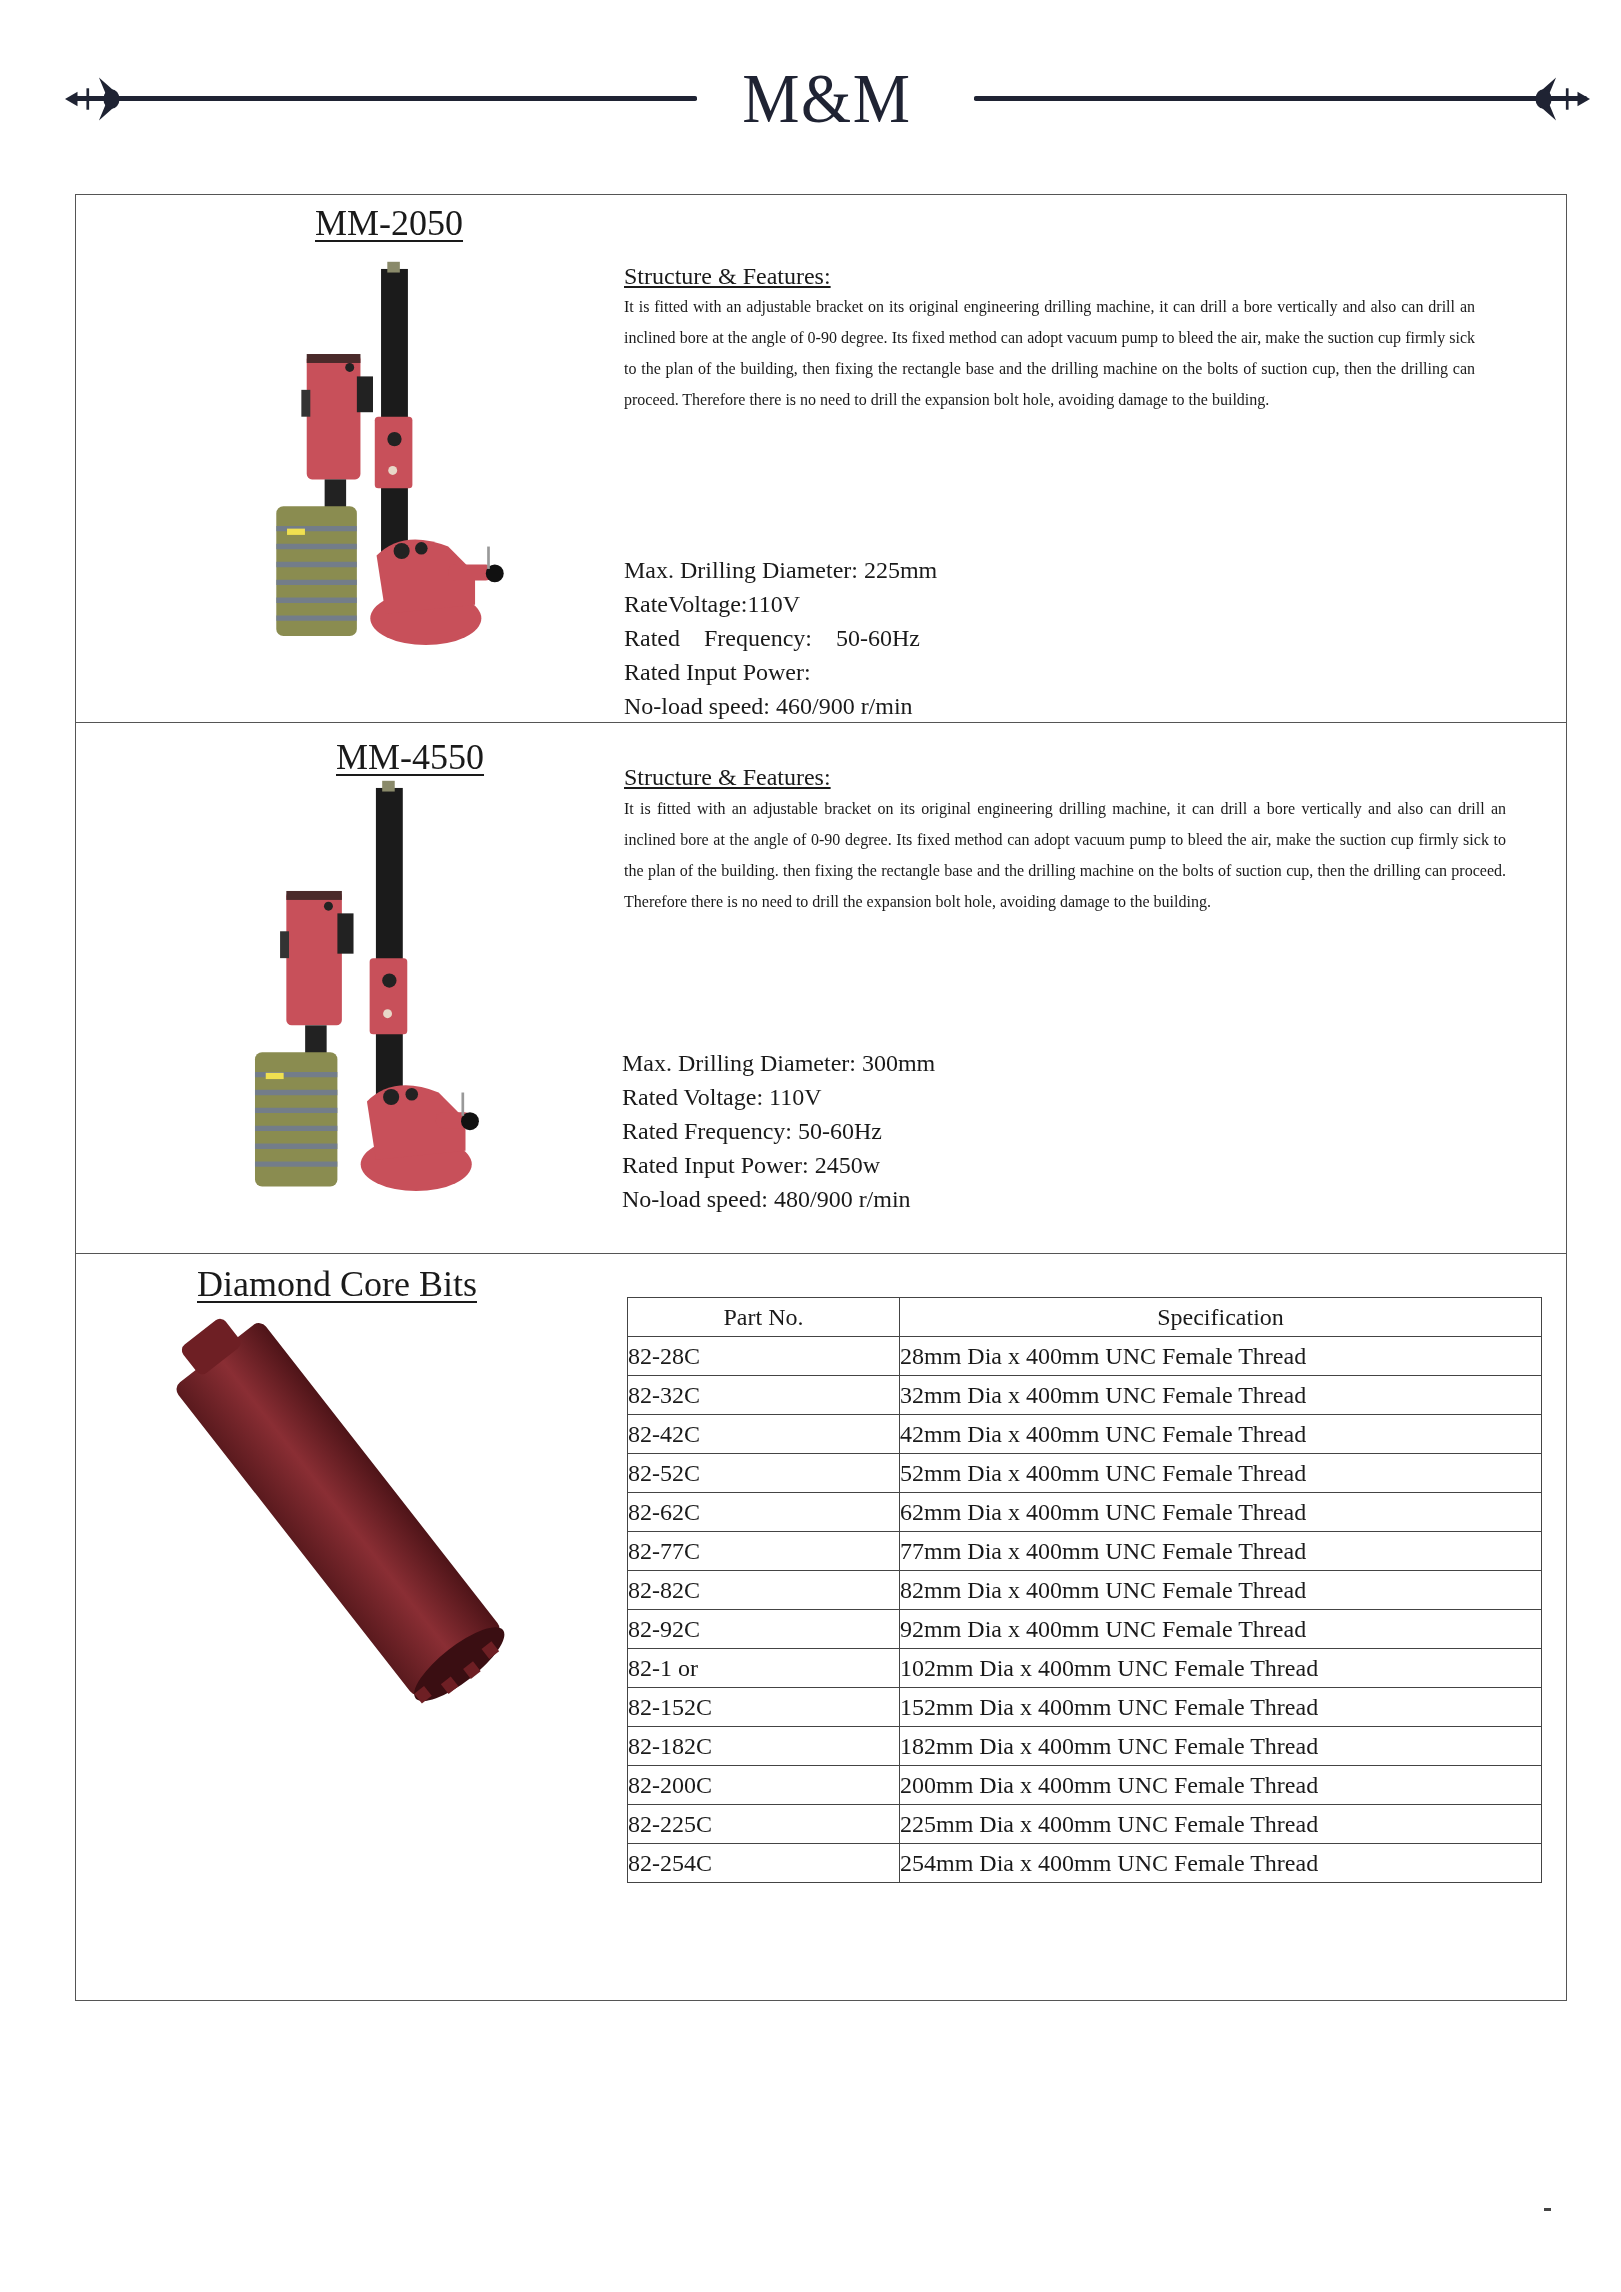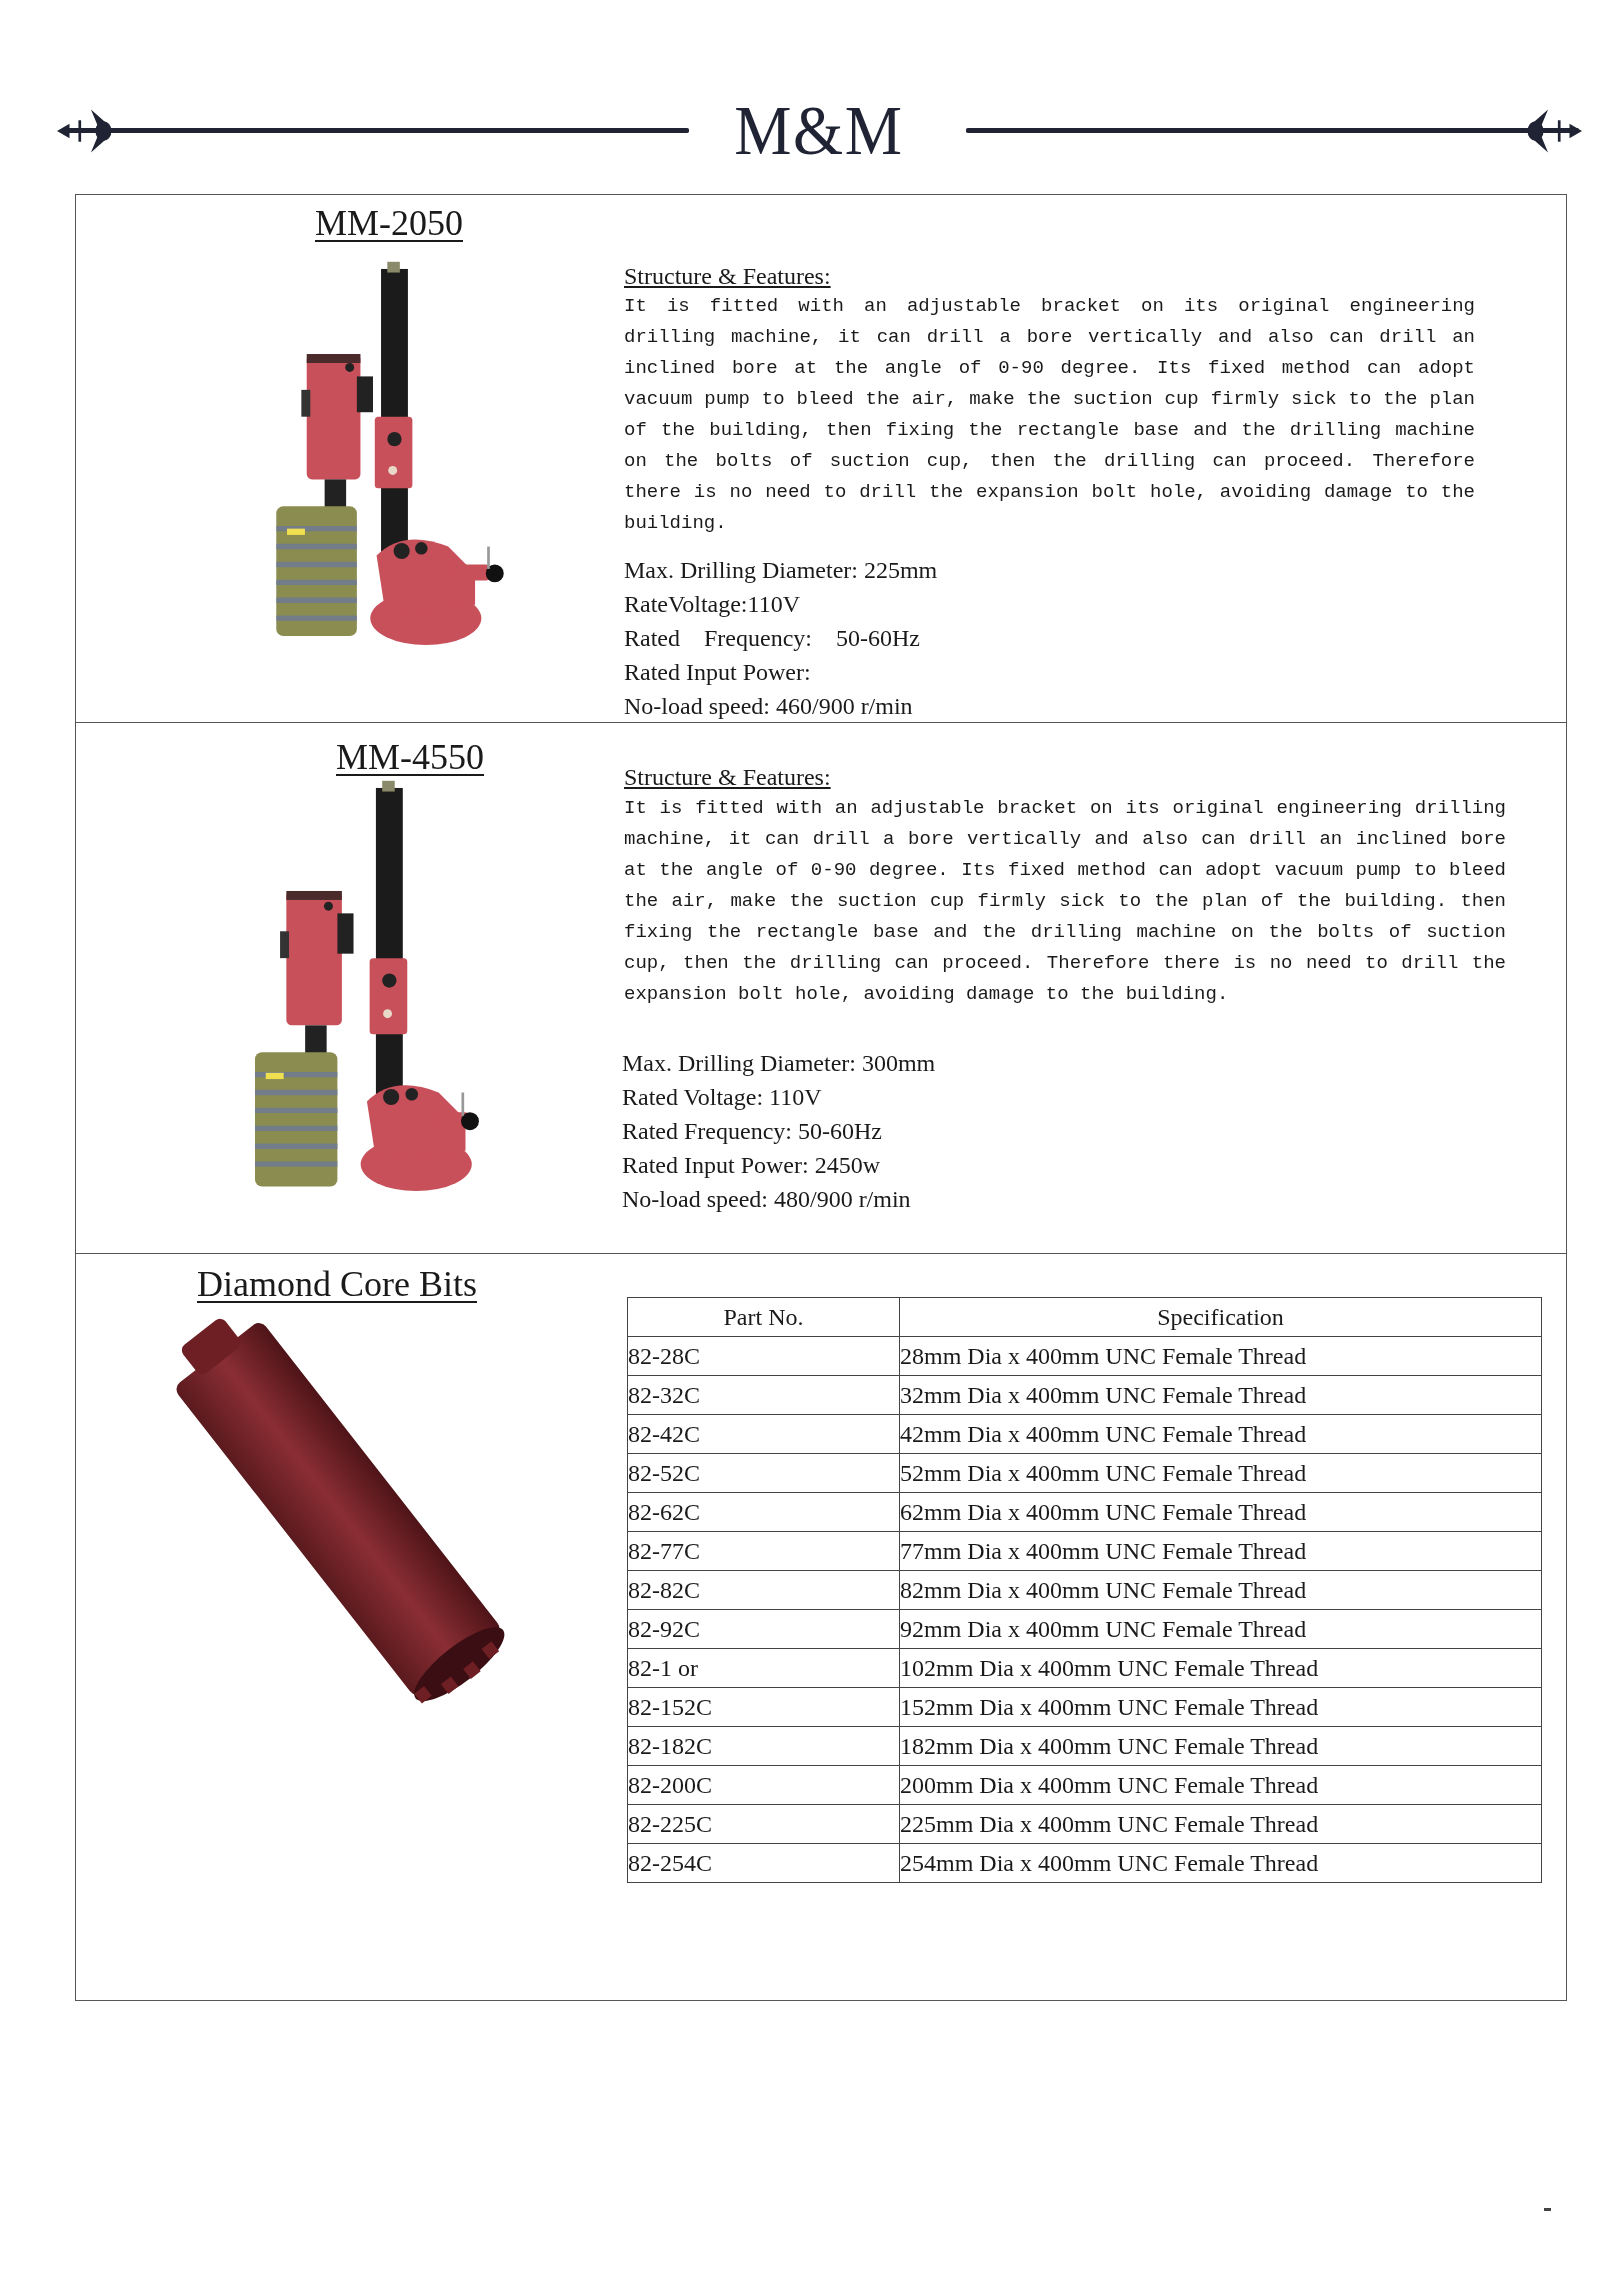--- a/index.html
+++ b/index.html
@@ -1,37 +1,37 @@
 <!DOCTYPE html>
 <html style="font-size:14.3px"><head>
   <meta charset="utf-8">
   <style>
     html, body { margin: 0; padding: 0; background: #ffffff; }
     body { width: 1622px; height: 2293px; position: relative; overflow: hidden;
            font-family: "Liberation Serif", "DejaVu Serif", serif; color: #1a1a1a; }
 
     
-    .header { position: absolute; left: 8px; top: 54px; width: 1301px; height: 90px; margin-top: 32px; }
+    .header { position: absolute; left: 16px; top: 54px; width: 1301px; height: 90px; }
     .header .rule { position: absolute; top: 42px; height: 4.5px; background: #1f2333; border-radius: 1.8px; }
     .header .rule.left { left: 54px; width: 627px; }
     .header .rule.right { left: 958px; width: 613px; }
     .header .title { position: absolute; left: 699px; top: 1.8px; width: 224px; text-align: center;
                      font-size: 70px; letter-spacing: 1.8px; color: #1f2333; line-height: 86px; transform: scaleX(0.92); }
     .header svg { position: absolute; top: 18px; }
 
     
     .outer { position: absolute; left: 75px; top: 194px; width: 1492px; height: 1807px;
              border: 1.8px solid #555; box-sizing: border-box; }
     .divider { position: absolute; left: 75px; width: 1492px; height: 0; border-top: 1.8px solid #555; }
 
     .section-title { position: absolute; font-size: 36px; text-decoration: underline; text-underline-offset: 5.4px;
                      text-decoration-thickness: 1.8px; color: #1a1a1a; line-height: 43px; }
 
     .features-head { position: absolute; font-size: 24px; text-decoration: underline; line-height: 30px; }
-    .features-body { position: absolute; font-size: 19px; line-height: 31px; text-align: justify; font-family: Liberation Mono, monospace; }
+    .features-body { position: absolute; font-size: 16px; line-height: 31px; text-align: justify; }
     .spec-list { position: absolute; font-size: 24px; line-height: 34px; }
     .spec-list div { white-space: pre; }
 
     
     .product-img { position: absolute; }
 
     
     table.parts { position: absolute; left: 627px; top: 1297px; width: 915px; border-collapse: collapse;
                   font-size: 24px; }
     table.parts th, table.parts td { border: 1.8px solid #444; font-weight: normal;

